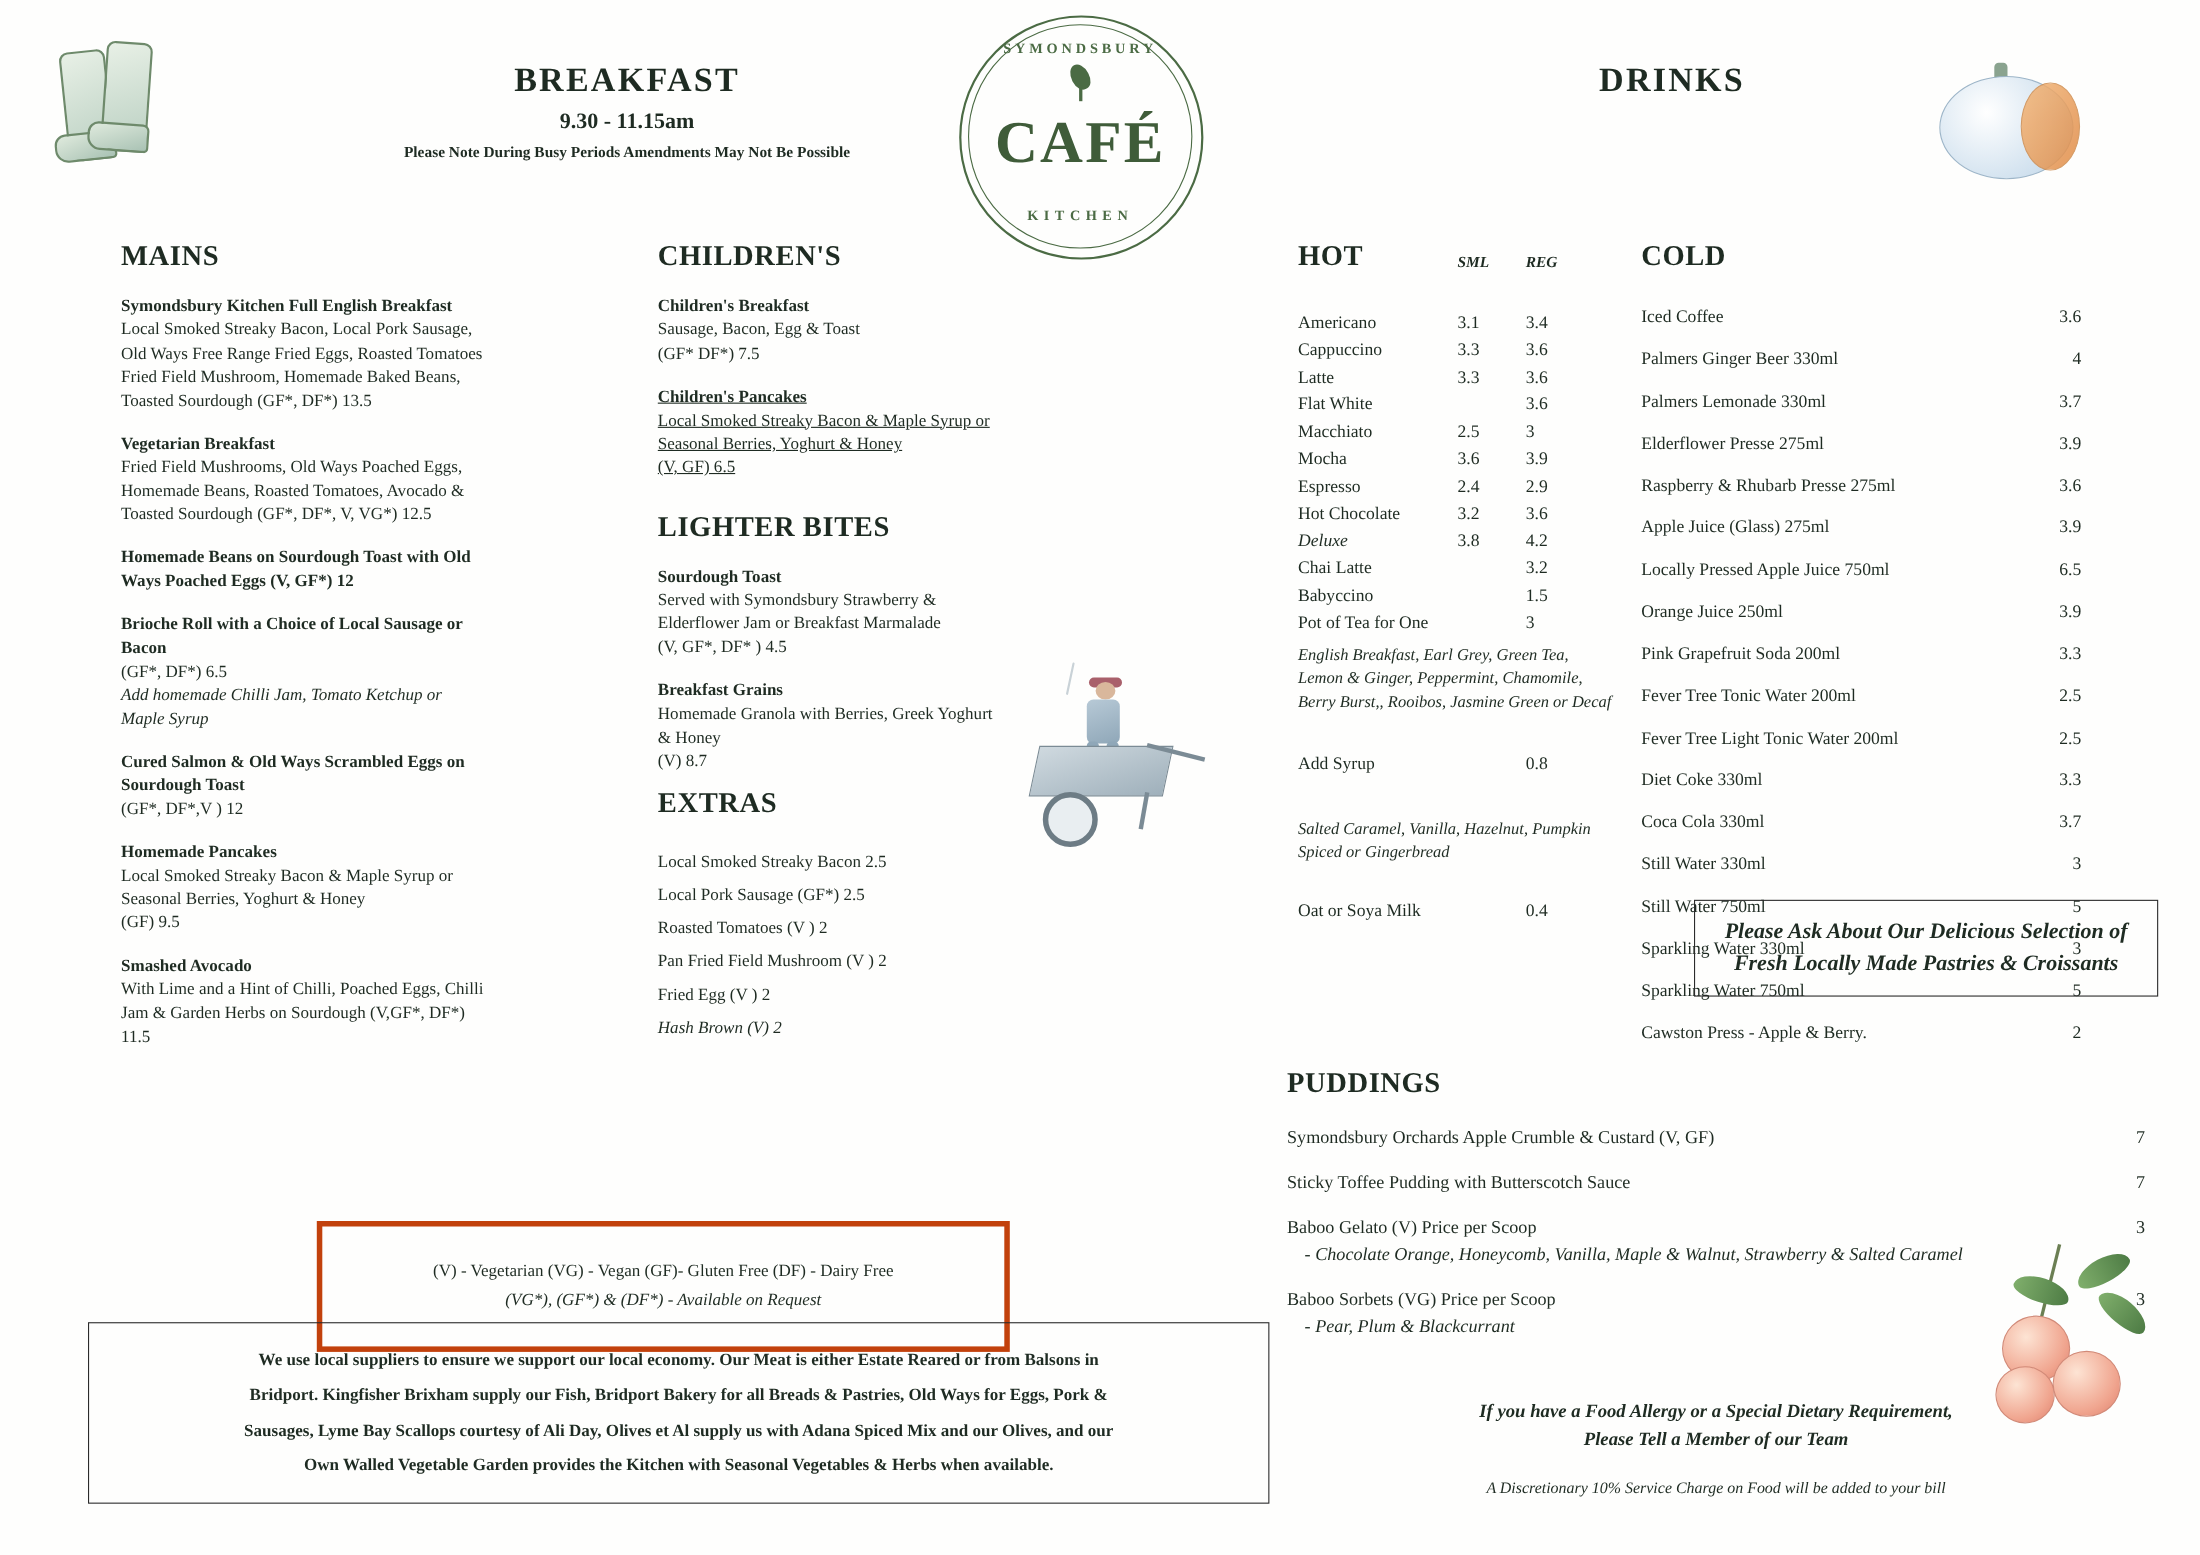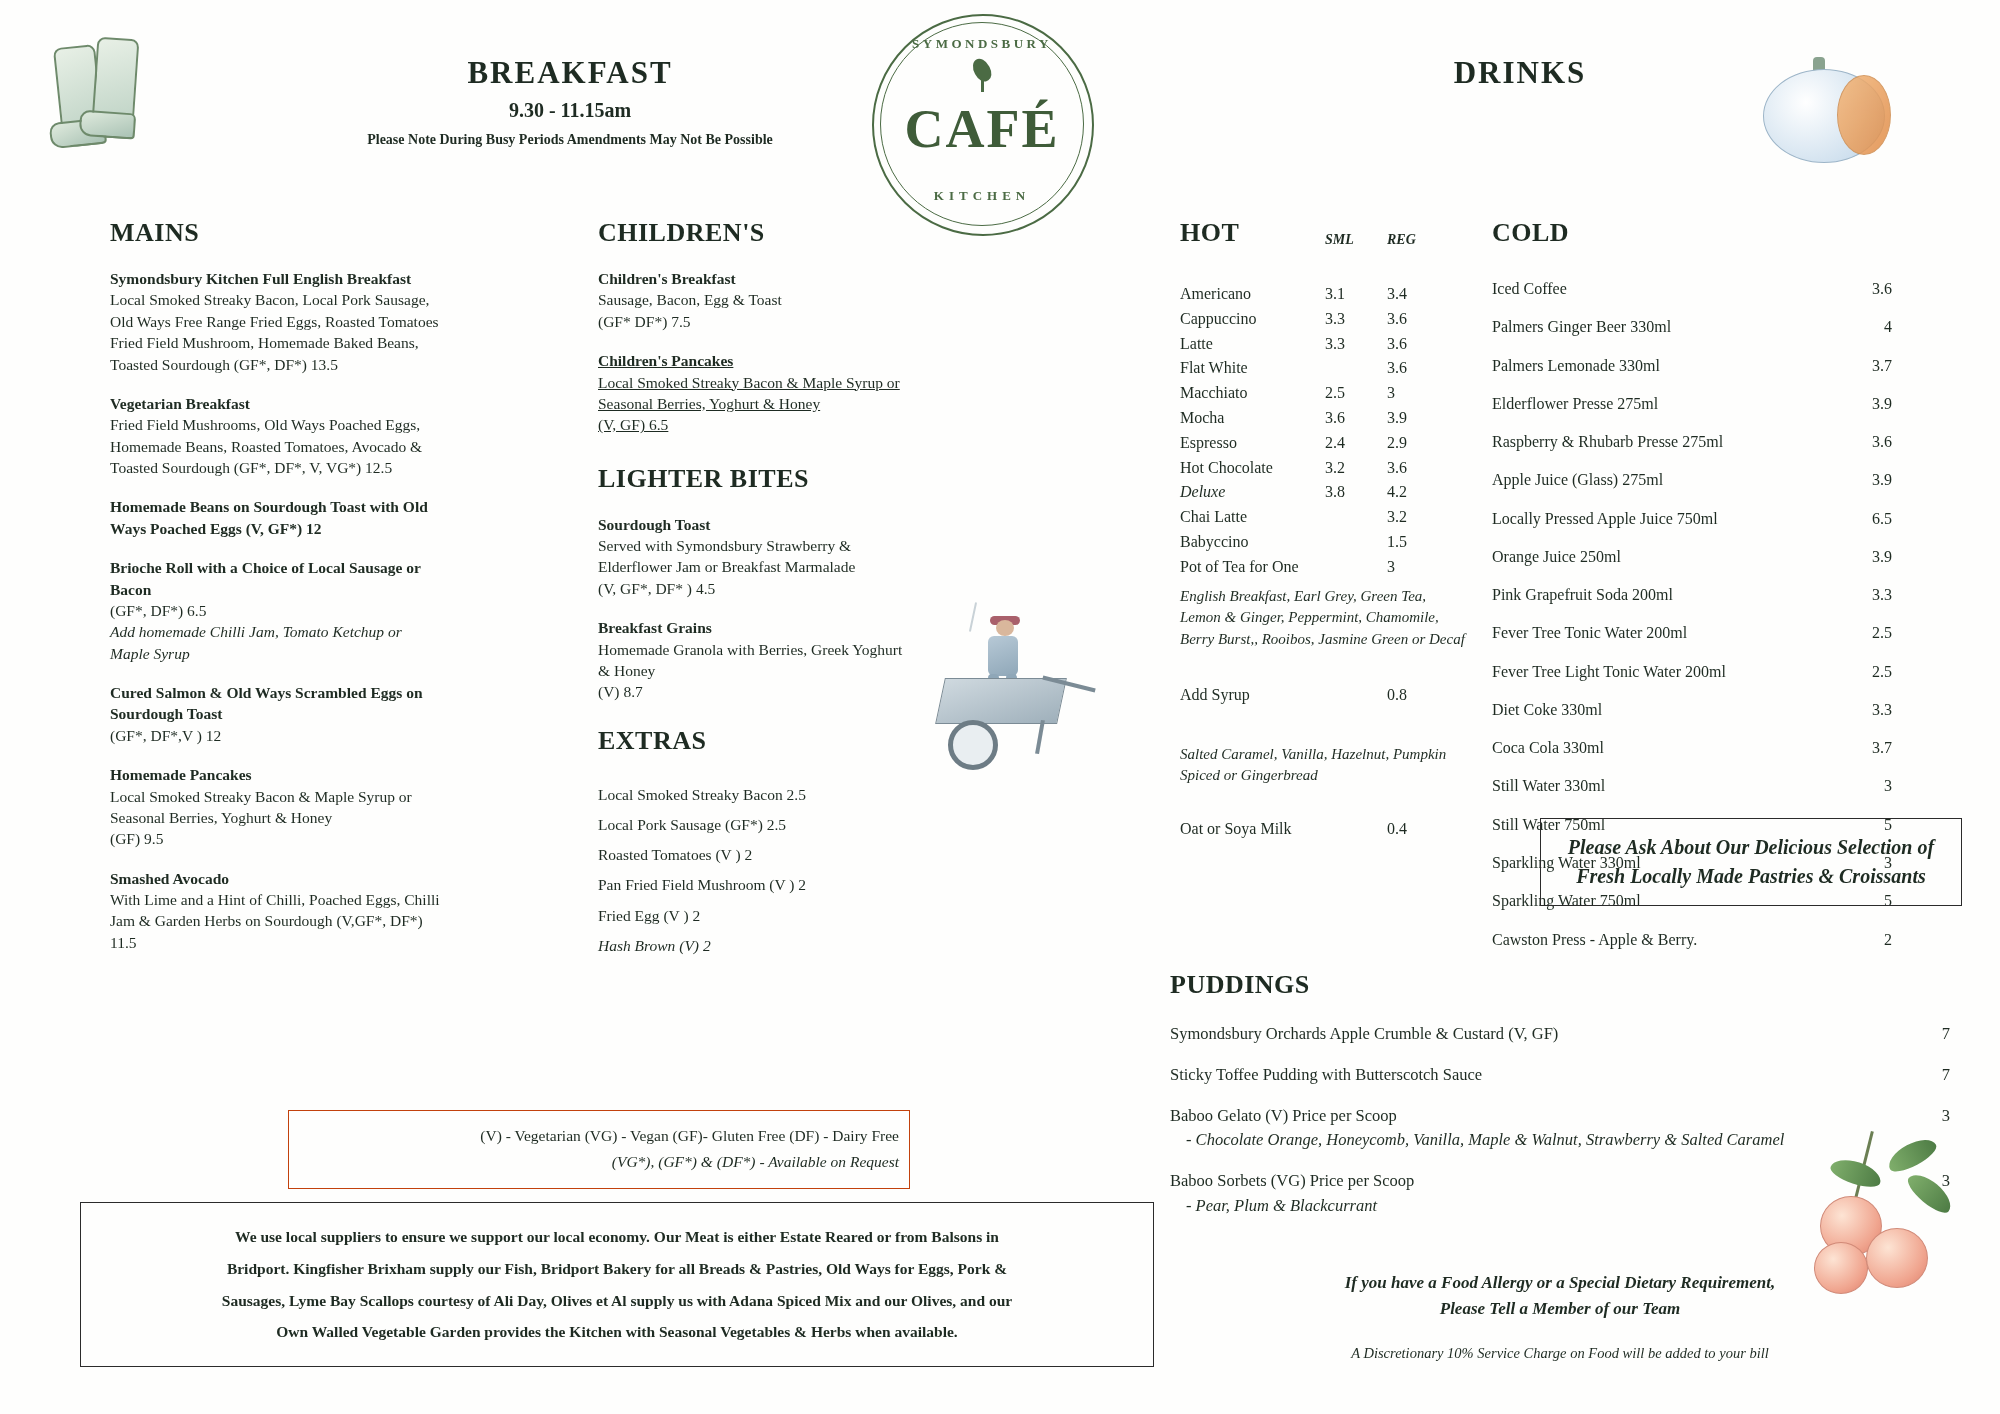--- a/index.html
+++ b/index.html
@@ -77,21 +77,21 @@
   .cold-row .pr{width:40px;text-align:right;}
 
   .teanote{font-size:15px;font-style:italic;line-height:1.45;margin-top:6px;}
 
   
   .ex-row{font-size:15.5px;line-height:1.95;}
 
   
   .legend-box{
     position:absolute;left:288px;top:1110px;width:600px;
-    border:1px solid #c2410c;padding:12px 10px;text-align:right;
+    border:5px solid #c2410c;padding:28px 10px;text-align:center;
     font-size:15.5px;line-height:1.7;
   }
   .supplier-box{
     position:absolute;left:80px;top:1202px;width:1020px;
     border:1px solid #2b2b2b;padding:18px 26px;text-align:center;
     font-size:15.5px;line-height:2.05;font-weight:bold;
   }
   .pastry-box{
     position:absolute;left:1540px;top:818px;width:400px;
     border:1px solid #2b2b2b;padding:14px 10px;text-align:center;
@@ -273,21 +273,21 @@
       <div class="desc">Local Smoked Streaky Bacon &amp; Maple Syrup or Seasonal Berries, Yoghurt &amp; Honey</div>
       <div class="desc">(V, GF) 6.5</div>
     </div>
 
     <div class="hdg" style="margin-top:6px;">LIGHTER BITES</div>
     <div class="item">
       <div class="name">Sourdough Toast</div>
       <div class="desc">Served with Symondsbury Strawberry &amp; Elderflower Jam or Breakfast Marmalade</div>
       <div class="desc">(V, GF*, DF* ) 4.5</div>
     </div>
-    <div class="item" style="margin-bottom:23px;">
+    <div class="item" style="margin-bottom:12px;">
       <div class="name">Breakfast Grains</div>
       <div class="desc">Homemade Granola with Berries, Greek Yoghurt &amp; Honey</div>
       <div class="desc">(V) 8.7</div>
     </div>
 
     <div class="hdg" style="margin-top:6px;margin-bottom:24px;">EXTRAS</div>
     <div class="ex-row">Local Smoked Streaky Bacon 2.5</div>
     <div class="ex-row">Local Pork Sausage (GF*) 2.5</div>
     <div class="ex-row">Roasted Tomatoes (V ) 2</div>
     <div class="ex-row">Pan Fried Field Mushroom (V ) 2</div>

